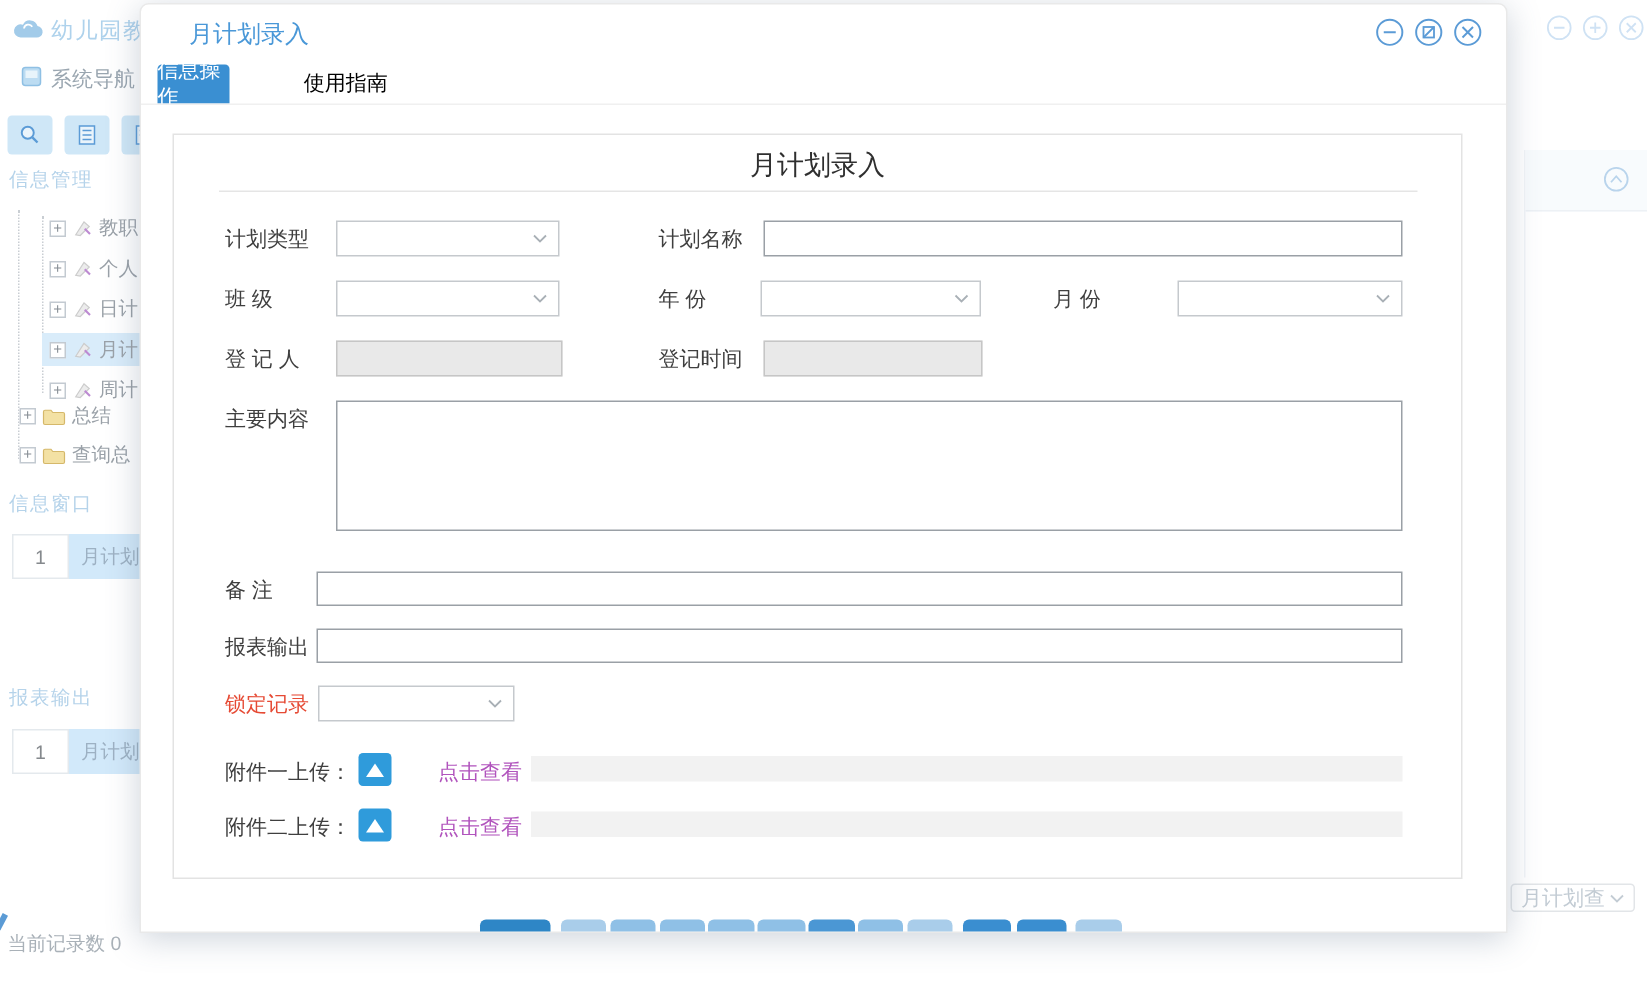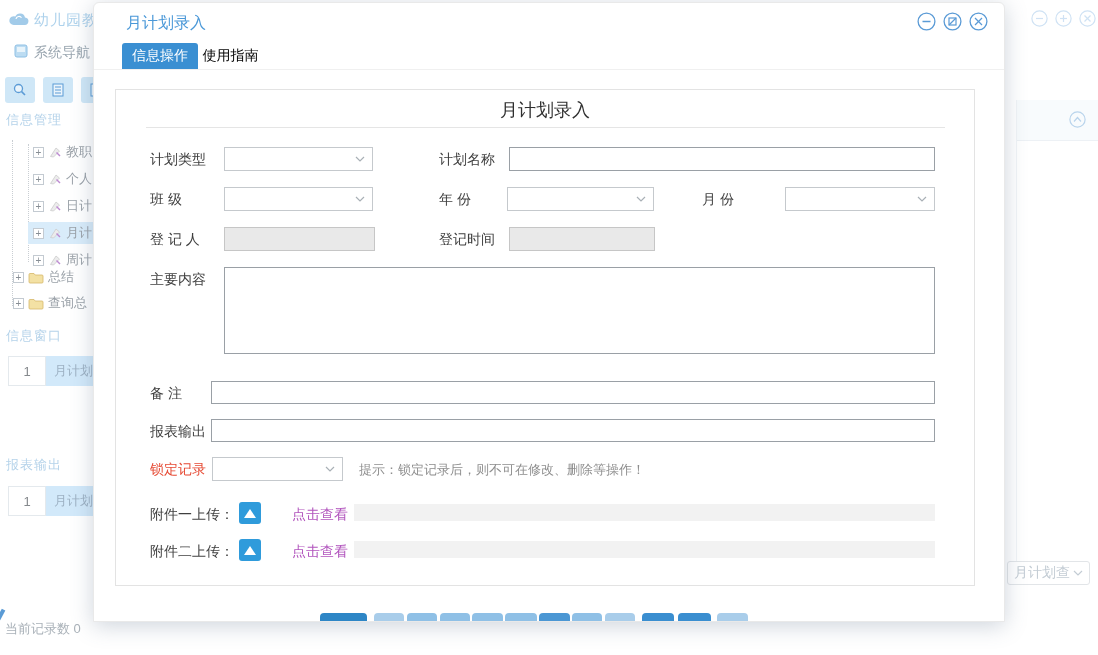--- a/index.html
+++ b/index.html
@@ -194,21 +194,21 @@
     </svg>
   </div>
 
   <div class="abs rdivider" style="left:1016px;top:100px;height:485px"></div>
   <div class="abs rstrip" style="left:1017px;top:100px;width:81px;height:40px"></div>
   <svg class="abs" style="left:1069px;top:111px" width="17" height="17">
     <circle cx="8.5" cy="8.5" r="7.6" fill="none" stroke="#b9d4ec" stroke-width="1.2"></circle>
     <polyline points="5,10.5 8.5,6.5 12,10.5" fill="none" stroke="#b9d4ec" stroke-width="1.2"></polyline>
   </svg>
 
-  <div class="abs rselect" style="left:1007px;top:561px;width:83px;height:24px">
+  <div class="abs rselect" style="left:1007px;top:589px;width:83px;height:19px">
     <span>月计划查</span>
     <svg width="10" height="6">
       <polyline points="1,1 5,5 9,1" fill="none" stroke="#c3ccd4" stroke-width="1.2"></polyline>
     </svg>
   </div>
 
   <div class="modal">
     <span class="abs modal-title" style="left:32px;top:10px">月计划录入</span>
 
     <div class="abs winctl" style="right:16px;top:9px">
@@ -221,21 +221,21 @@
         <rect x="6" y="6" width="7" height="7" fill="none" stroke="#5b9bd6" stroke-width="1.2"></rect>
         <line x1="6" y1="13" x2="13" y2="6" stroke="#5b9bd6" stroke-width="1.2"></line>
       </svg>
       <svg width="19" height="19">
         <circle cx="9.5" cy="9.5" r="8.4" fill="none" stroke="#5b9bd6" stroke-width="1.3"></circle>
         <line x1="6" y1="6" x2="13" y2="13" stroke="#5b9bd6" stroke-width="1.3"></line>
         <line x1="13" y1="6" x2="6" y2="13" stroke="#5b9bd6" stroke-width="1.3"></line>
       </svg>
     </div>
 
-    <div class="tab active" style="left:28px;width:76px">信息操作</div>
+    <div class="tab active" style="left:11px;width:48px">信息操作</div>
     <div class="tab inactive" style="left:97px;width:63px">使用指南</div>
     <div class="abs tabline" style="left:0;top:66px;width:910px"></div>
 
     <div class="panel">
       <div class="form-title">月计划录入</div>
       <div class="underline"></div>
 
       <span class="flabel" style="left:34px;top:61px">计划类型</span>
       <div class="sel" style="left:108px;top:57px;width:149px">
         <span class="selval"></span>
@@ -282,21 +282,20 @@
       <span class="flabel" style="left:34px;top:333px">报表输出</span>
       <input class="txt" style="left: 95px; top: 329px; width: 724px; height: 23px;" value="">
 
       <span class="flabel red" style="left:34px;top:371px">锁定记录</span>
       <div class="sel" style="left:96px;top:367px;width:131px">
         <span class="selval"></span>
         <svg width="10" height="6">
             <polyline points="1,1 5,5 9,1" fill="none" stroke="#a9b0b6" stroke-width="1.2"></polyline>
           </svg>
       </div>
-      <span class="hint" style="left:243px;top:371px">提示：锁定记录后，则不可在修改、删除等操作！</span>
 
       <span class="flabel" style="left:34px;top:416px">附件一上传：</span>
       <button class="upbtn" style="left:123px;top:412px">
         <span class="uptri"></span>
       </button>
       <span class="viewlink" style="left:176px;top:416px">点击查看：</span>
       <div class="filebar" style="left:238px;top:414px;width:581px"></div>
 
       <span class="flabel" style="left:34px;top:453px">附件二上传：</span>
       <button class="upbtn" style="left:123px;top:449px">

